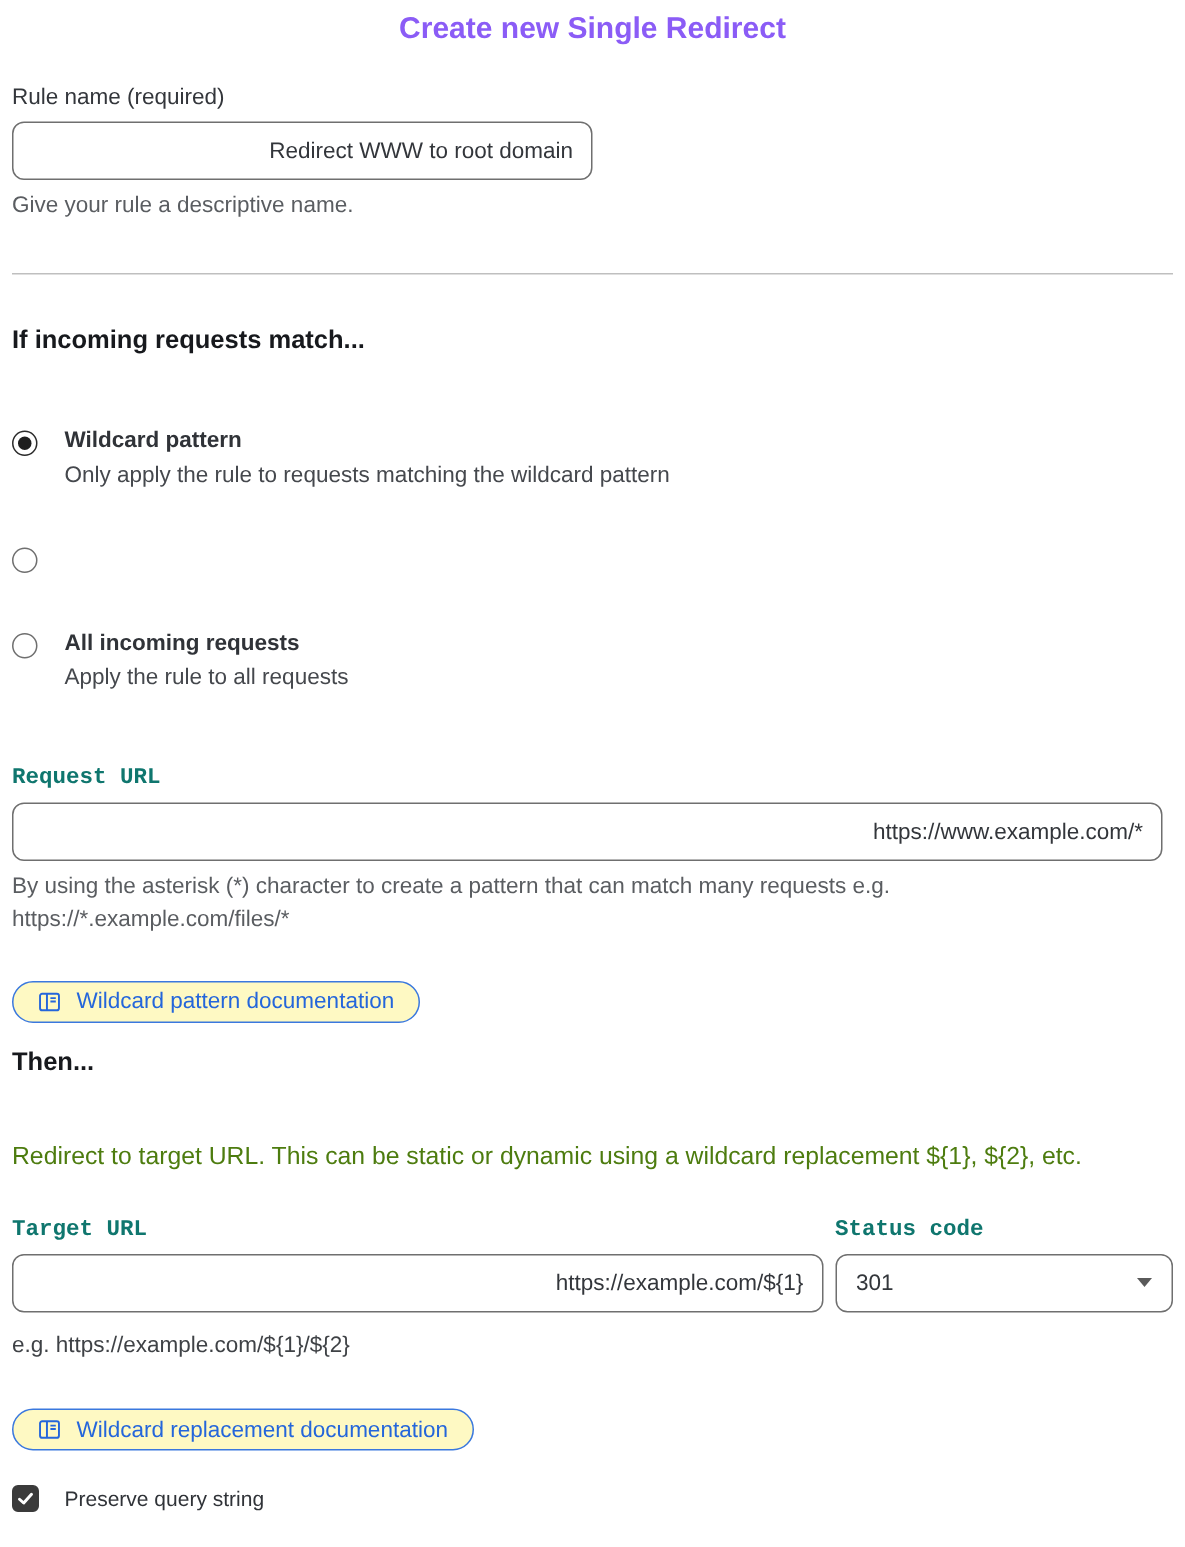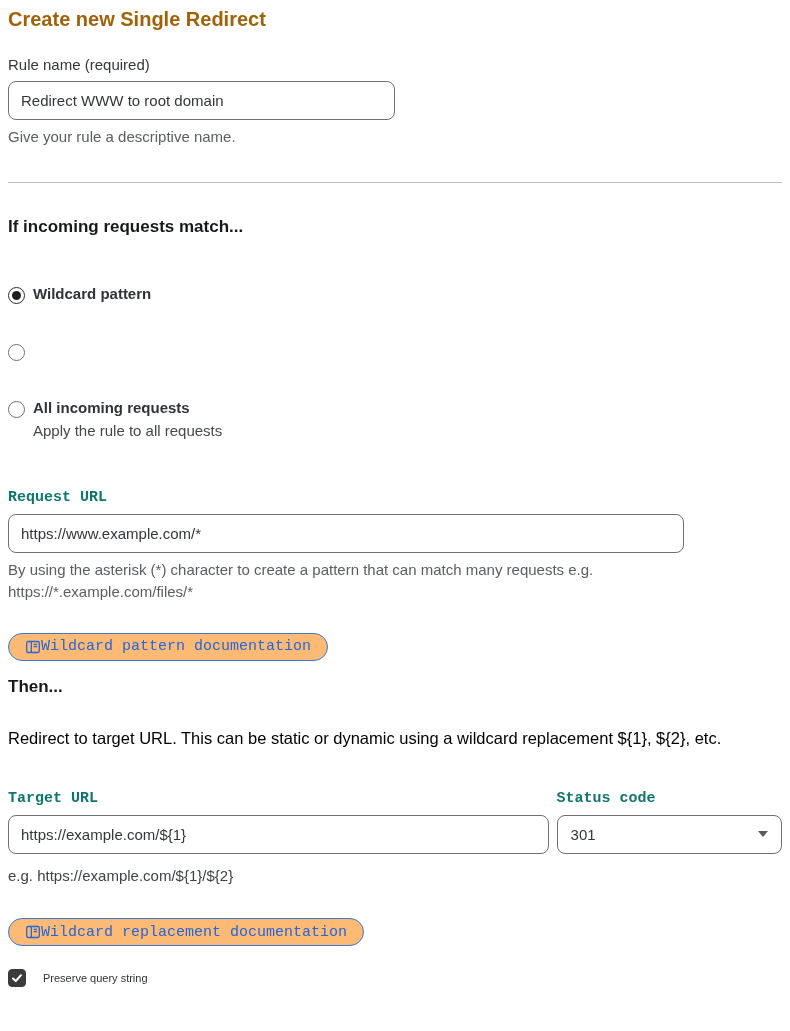--- a/index.html
+++ b/index.html
@@ -5,69 +5,69 @@
   * { box-sizing: border-box; }
   html, body { margin: 0; padding: 0; }
   body {
     width: 790px; height: 1031px; overflow: hidden;
     background: #ffffff;
     font-family: "Liberation Sans", sans-serif;
     color: #33363b;
   }
   .container { padding: 6px 8px 0 8px; }
 
-  .page-title { font-size: 20px; font-weight: 700; color: #a16207; margin: 2px 0 0 0; }
+  .page-title { font-size: 20px; font-weight: 700; color: #8b5cf6; margin: 2px 0 0 0; text-align: center; }
 
   .field-label { font-size: 15px; color: #33363b; margin-top: 25px; }
   .field-label.strong { font-weight: 700; color: #0f766e; font-family: Liberation Mono, monospace; }
 
   .text-input {
     display: block; height: 39px; border: 1px solid #6f6f6f; border-radius: 8px;
     padding: 0 12px; font-size: 15px; color: #33363b; margin-top: 8px;
-    background: #fff; outline: none; font-family: "Liberation Sans", sans-serif;
+    background: #fff; outline: none; font-family: "Liberation Sans", sans-serif; text-align: right;
   }
   .w-rule { width: 387px; }
-  .w-full { width: 676px; }
+  .w-full { width: 767px; }
 
   .helper { font-size: 15px; color: #5a5d61; margin-top: 6px; line-height: 1.5; max-width: 774px; }
 
   .divider { border: none; border-top: 1px solid #bfbfbf; margin: 33px 0 0 0; width: 774px; }
 
   .section-heading { font-size: 17px; font-weight: 700; color: #17191d; margin: 34px 0 0 0; }
 
-  .radio-option { display: flex; align-items: flex-start; gap: 8px; margin-top: 38px; cursor: pointer; }
+  .radio-option { display: flex; align-items: flex-start; gap: 18px; margin-top: 38px; cursor: pointer; }
   .radio-option.first { margin-top: 48px; }
   .radio-circle {
     flex: none; width: 17px; height: 17px; border: 1px solid #6f6f6f;
     border-radius: 50%; margin-top: 2px; position: relative; background: #fff;
   }
   .radio-circle.selected { border-color: #2b2b2b; }
   .radio-circle.selected::after {
     content: ""; position: absolute; inset: 3px; border-radius: 50%; background: #1e1e1e;
   }
   .radio-label { font-size: 15px; font-weight: 700; color: #303338; }
   .radio-desc { font-size: 15px; color: #45484d; margin-top: 6px; }
 
   .mt-request { margin-top: 50px; }
 
   .doc-pill {
-    display: inline-flex; align-items: center; gap: 0; height: 28px; padding: 0 16px;
-    border: 1px solid #3a78de; border-radius: 14px; background: #fdba74;
+    display: inline-flex; align-items: center; gap: 10px; height: 28px; padding: 0 16px;
+    border: 1px solid #3a78de; border-radius: 14px; background: #fef9c3;
     color: #2466db; font-size: 15px; cursor: pointer; margin-top: 29px;
-    font-family: Liberation Mono, monospace;
+    font-family: Liberation Sans, sans-serif;
   }
   .doc-pill svg { display: block; }
 
   .then-heading { margin-top: 16px; }
-  .then-desc { font-size: 16.5px; color: #000000; margin-top: 32px; }
+  .then-desc { font-size: 16.5px; color: #4d7c0f; margin-top: 44px; }
 
   .target-row { display: flex; margin-top: 30px; }
   .col-target { width: 542px; margin-right: 8px; }
   .col-status { width: 226px; }
-  .target-row .field-label { margin-top: 12px; }
+  .target-row .field-label { margin-top: 0; }
   .target-row .text-input { width: 100%; }
 
   .select-box {
     display: flex; align-items: center; justify-content: space-between;
     height: 39px; border: 1px solid #6f6f6f; border-radius: 8px; padding: 0 13px;
     font-size: 15px; color: #33363b; margin-top: 8px; background: #fff; cursor: pointer;
   }
   .caret {
     width: 0; height: 0;
     border-left: 5px solid transparent; border-right: 5px solid transparent;
@@ -77,41 +77,42 @@
   .mt-eg { margin-top: 11px; color: #3f4246; }
 
   .checkbox-row { display: flex; align-items: center; gap: 17px; margin-top: 23px; cursor: pointer; }
   .checkbox {
     flex: none; width: 18px; height: 18px; border-radius: 4px; border: 1px solid #3b3b3b;
     background: #fff; display: flex; align-items: center; justify-content: center;
   }
   .checkbox .check { display: none; }
   .checkbox.checked { background: #3b3b3b; }
   .checkbox.checked .check { display: block; }
-  .checkbox-label { font-size: 11px; color: #303338; }
+  .checkbox-label { font-size: 14px; color: #303338; }
 </style>
 </head>
 <body>
 
 <div class="container">
 
   <h1 class="page-title">Create new Single Redirect</h1>
 
   <div class="field-label">Rule name (required)</div>
   <input class="text-input w-rule" type="text" value="Redirect WWW to root domain" style="">
   <div class="helper">Give your rule a descriptive name.</div>
 
   <hr class="divider">
 
   <h2 class="section-heading">If incoming requests match...</h2>
 
   <div class="radio-option first">
     <span class="radio-circle selected"></span>
     <span>
       <div class="radio-label">Wildcard pattern</div>
+      <div class="radio-desc">Only apply the rule to requests matching the wildcard pattern</div>
     </span>
   </div>
 
   <div class="radio-option">
     <span class="radio-circle"></span>
     <span>
     </span>
   </div>
 
   <div class="radio-option">

